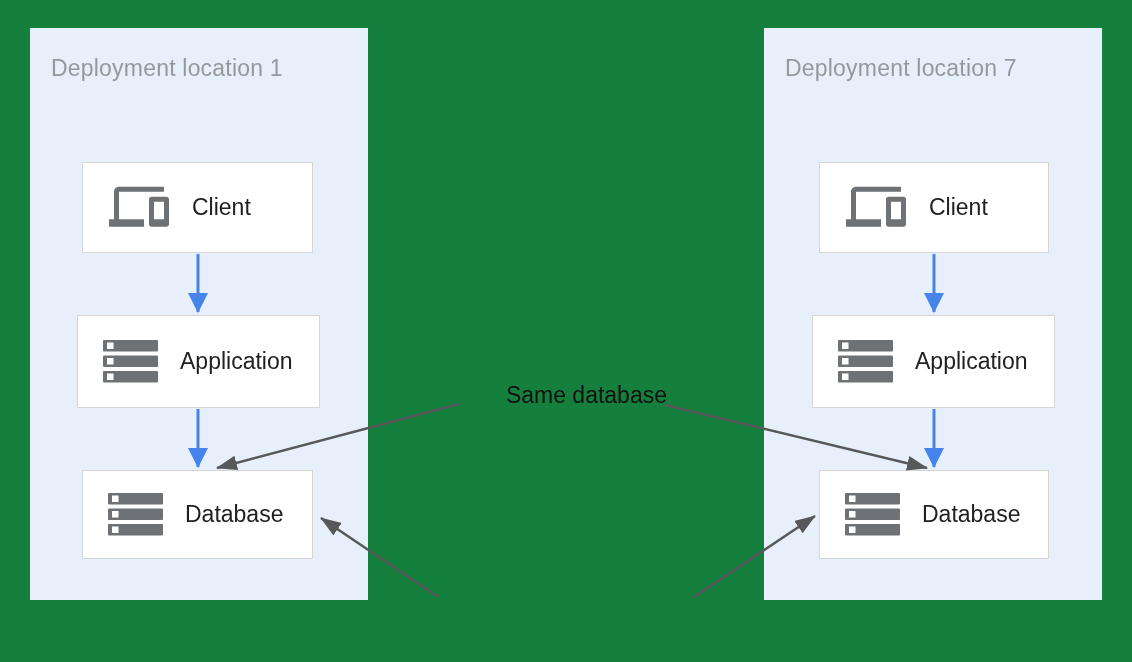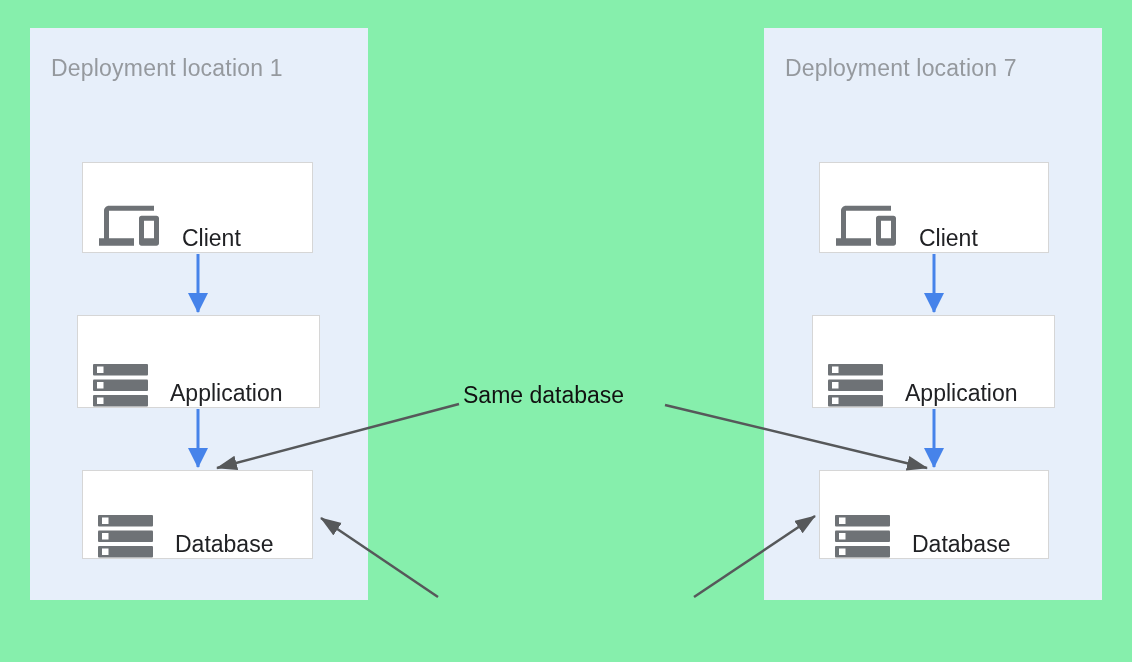--- a/index.html
+++ b/index.html
@@ -1,41 +1,41 @@
 <!DOCTYPE html>
 <html><head>
 <meta charset="utf-8">
 <style>
   html,body{margin:0;padding:0;background:#ffffff;}
   body{font-family:"Liberation Sans", sans-serif;}
-  .canvas{position:relative;width:1132px;height:662px;background:#86efac;overflow:hidden;}
+  .canvas{position:relative;width:1132px;height:662px;background:#15803d;overflow:hidden;}
 
   .deployment{position:absolute;top:28px;width:338px;height:572px;background:#e7effa;}
   .deployment--1{left:30px;}
   .deployment--2{left:764px;}
   .deployment__title{margin:0;padding:27px 0 0 21px;font-size:23px;font-weight:400;
     color:#95999e;letter-spacing:0.2px;}
 
   .node{position:absolute;box-sizing:border-box;background:#ffffff;border:1px solid #d6d6d6;
-    display:flex;align-items:flex-end;padding-left:15px;gap:22px;}
+    display:flex;align-items:center;padding-left:25px;gap:22px;}
   .node__label{font-size:23px;color:#202124;white-space:nowrap;}
   .icon{display:flex;flex:0 0 auto;}
   .icon svg{display:block;}
   .fill-gray{fill:#6e7276;}
 
   .node--client1{left:82px;top:162px;width:231px;height:91px;}
   .node--app1{left:77px;top:315px;width:243px;height:93px;}
   .node--db1{left:82px;top:470px;width:231px;height:89px;}
   .node--client2{left:819px;top:162px;width:230px;height:91px;}
   .node--app2{left:812px;top:315px;width:243px;height:93px;}
   .node--db2{left:819px;top:470px;width:230px;height:89px;}
 
   .overlay{position:absolute;left:0;top:0;width:1132px;height:662px;pointer-events:none;}
 
-  .annotation{position:absolute;text-align:left;font-size:23px;line-height:30px;color:#111111;}
+  .annotation{position:absolute;text-align:right;font-size:23px;line-height:30px;color:#111111;}
   .annotation span{display:block;white-space:nowrap;}
   .annotation--same{left:463px;top:380px;width:204px;}
   .annotation--diff{left:461px;top:570px;width:204px;}
 </style>
 </head>
 <body>
 
 <div class="canvas">
 
   <section class="deployment deployment--1">

